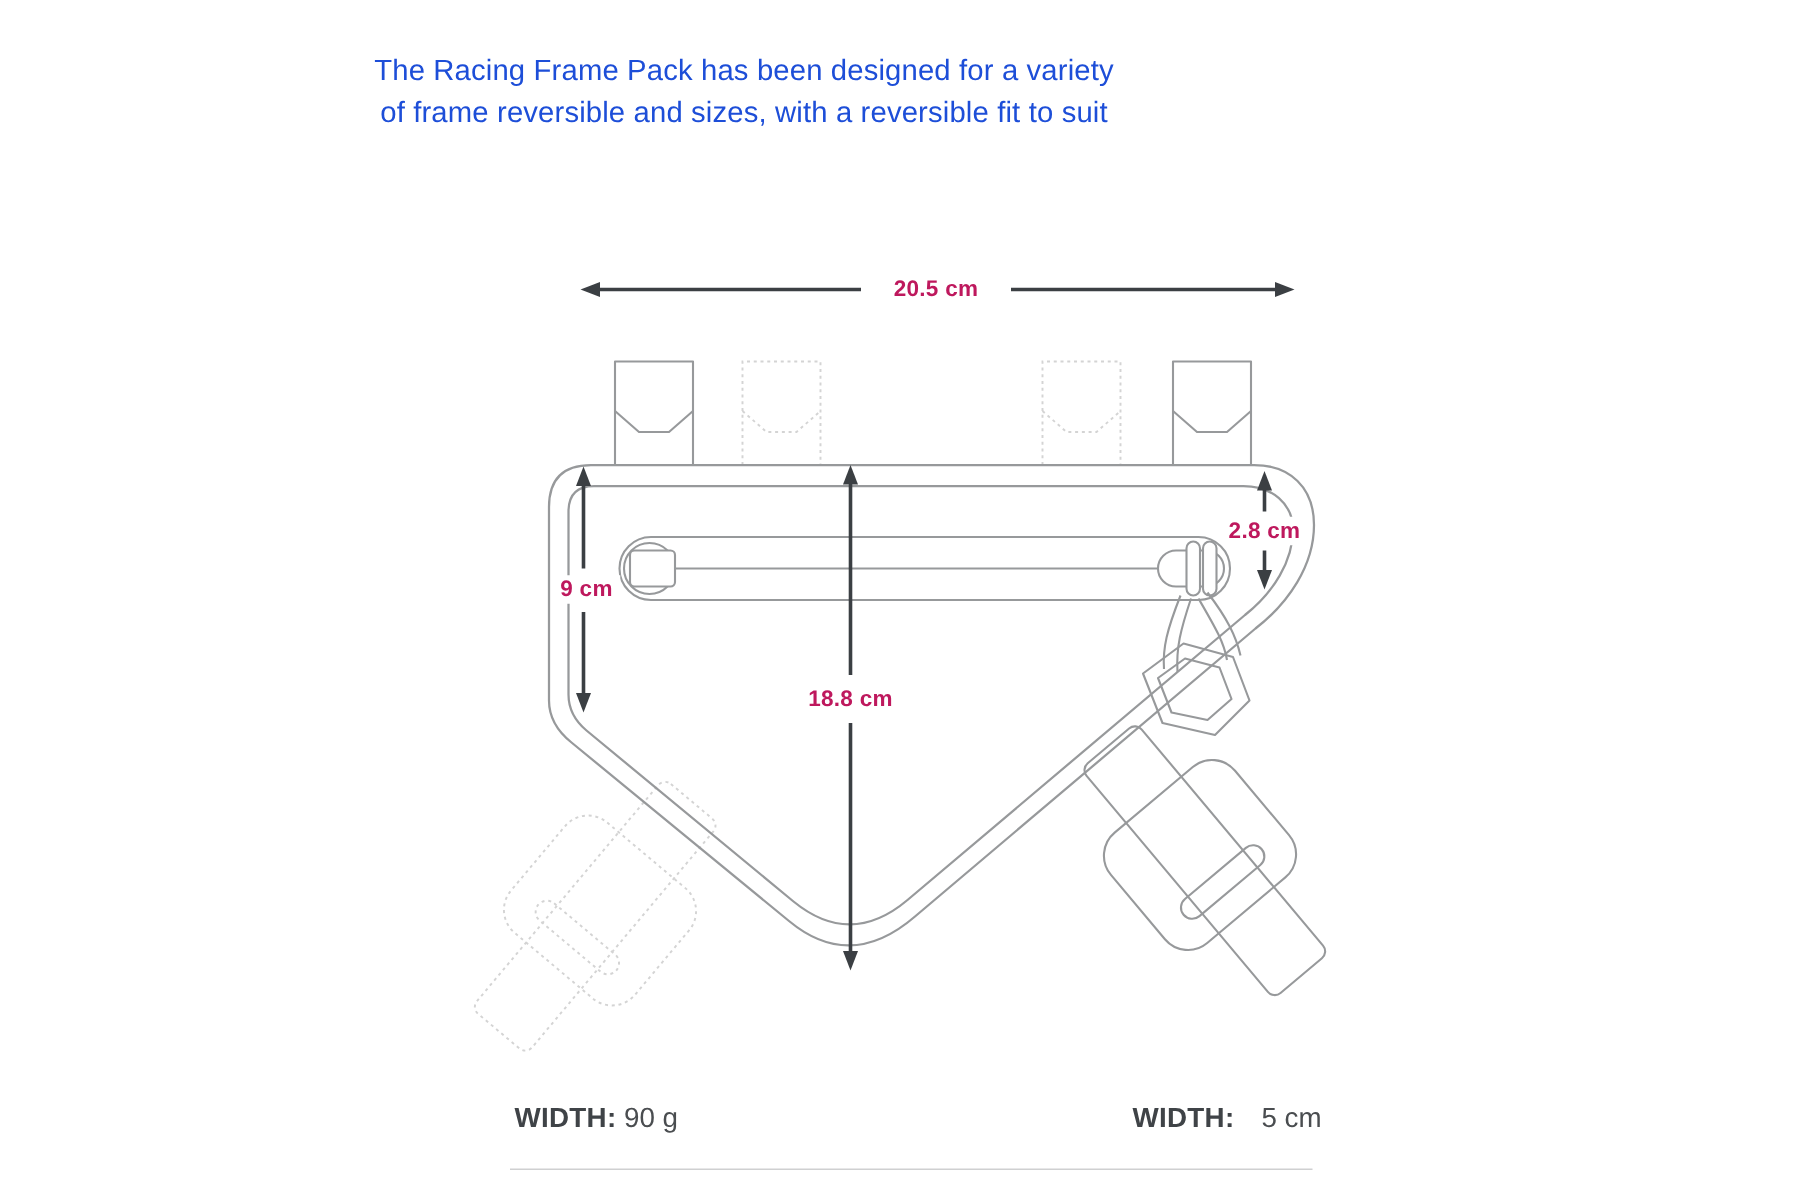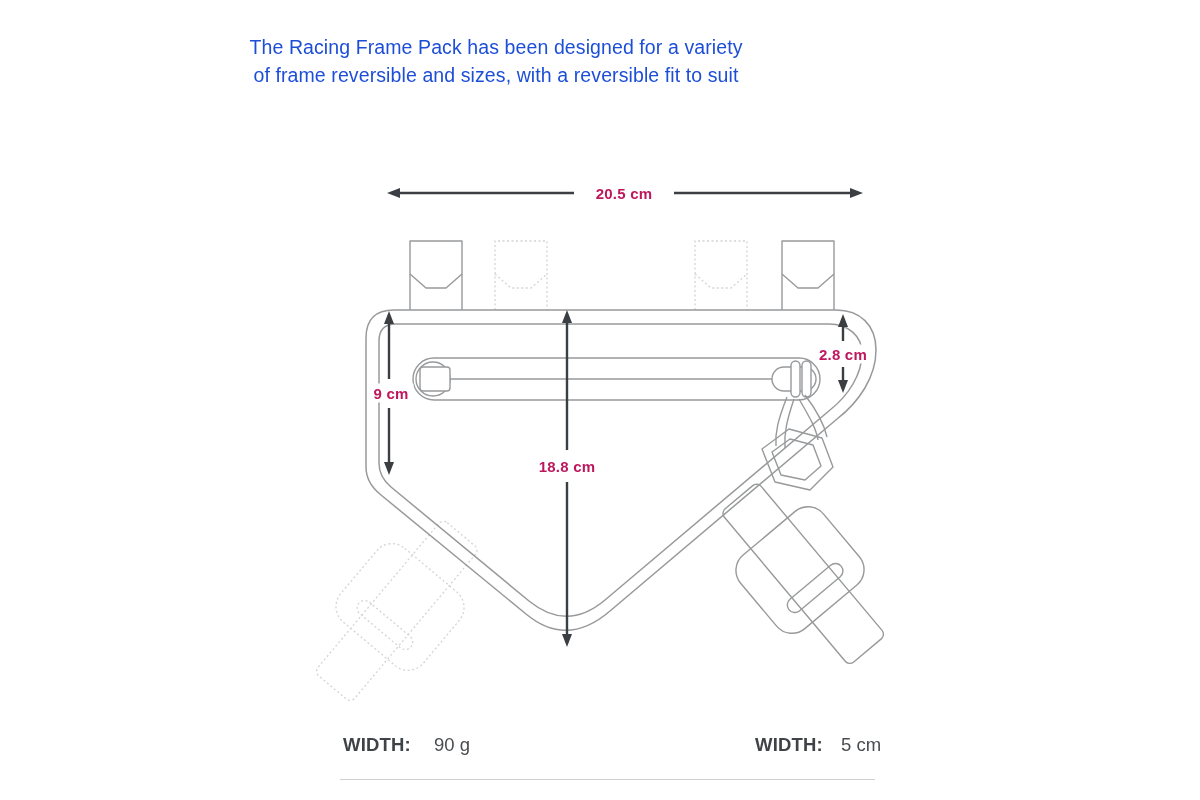--- a/index.html
+++ b/index.html
@@ -46,21 +46,21 @@
     color: #4a4d50;
     white-space: nowrap;
   }
   .spec .spec-label {
     font-weight: bold;
     color: #3f4347;
     letter-spacing: 0.2px;
   }
   .spec-weight { left: 343px; }
   .spec-width  { left: 755px; }
-  .spec-weight .spec-value { margin-left: 23px; }
+  .spec-weight .spec-value { margin-left: 5px; }
   .spec-width  .spec-value { margin-left: 18px; }
   .divider {
     position: absolute;
     top: 779px;
     left: 340px;
     width: 535px;
     height: 1px;
     background: #cfd0d1;
   }
 </style>

